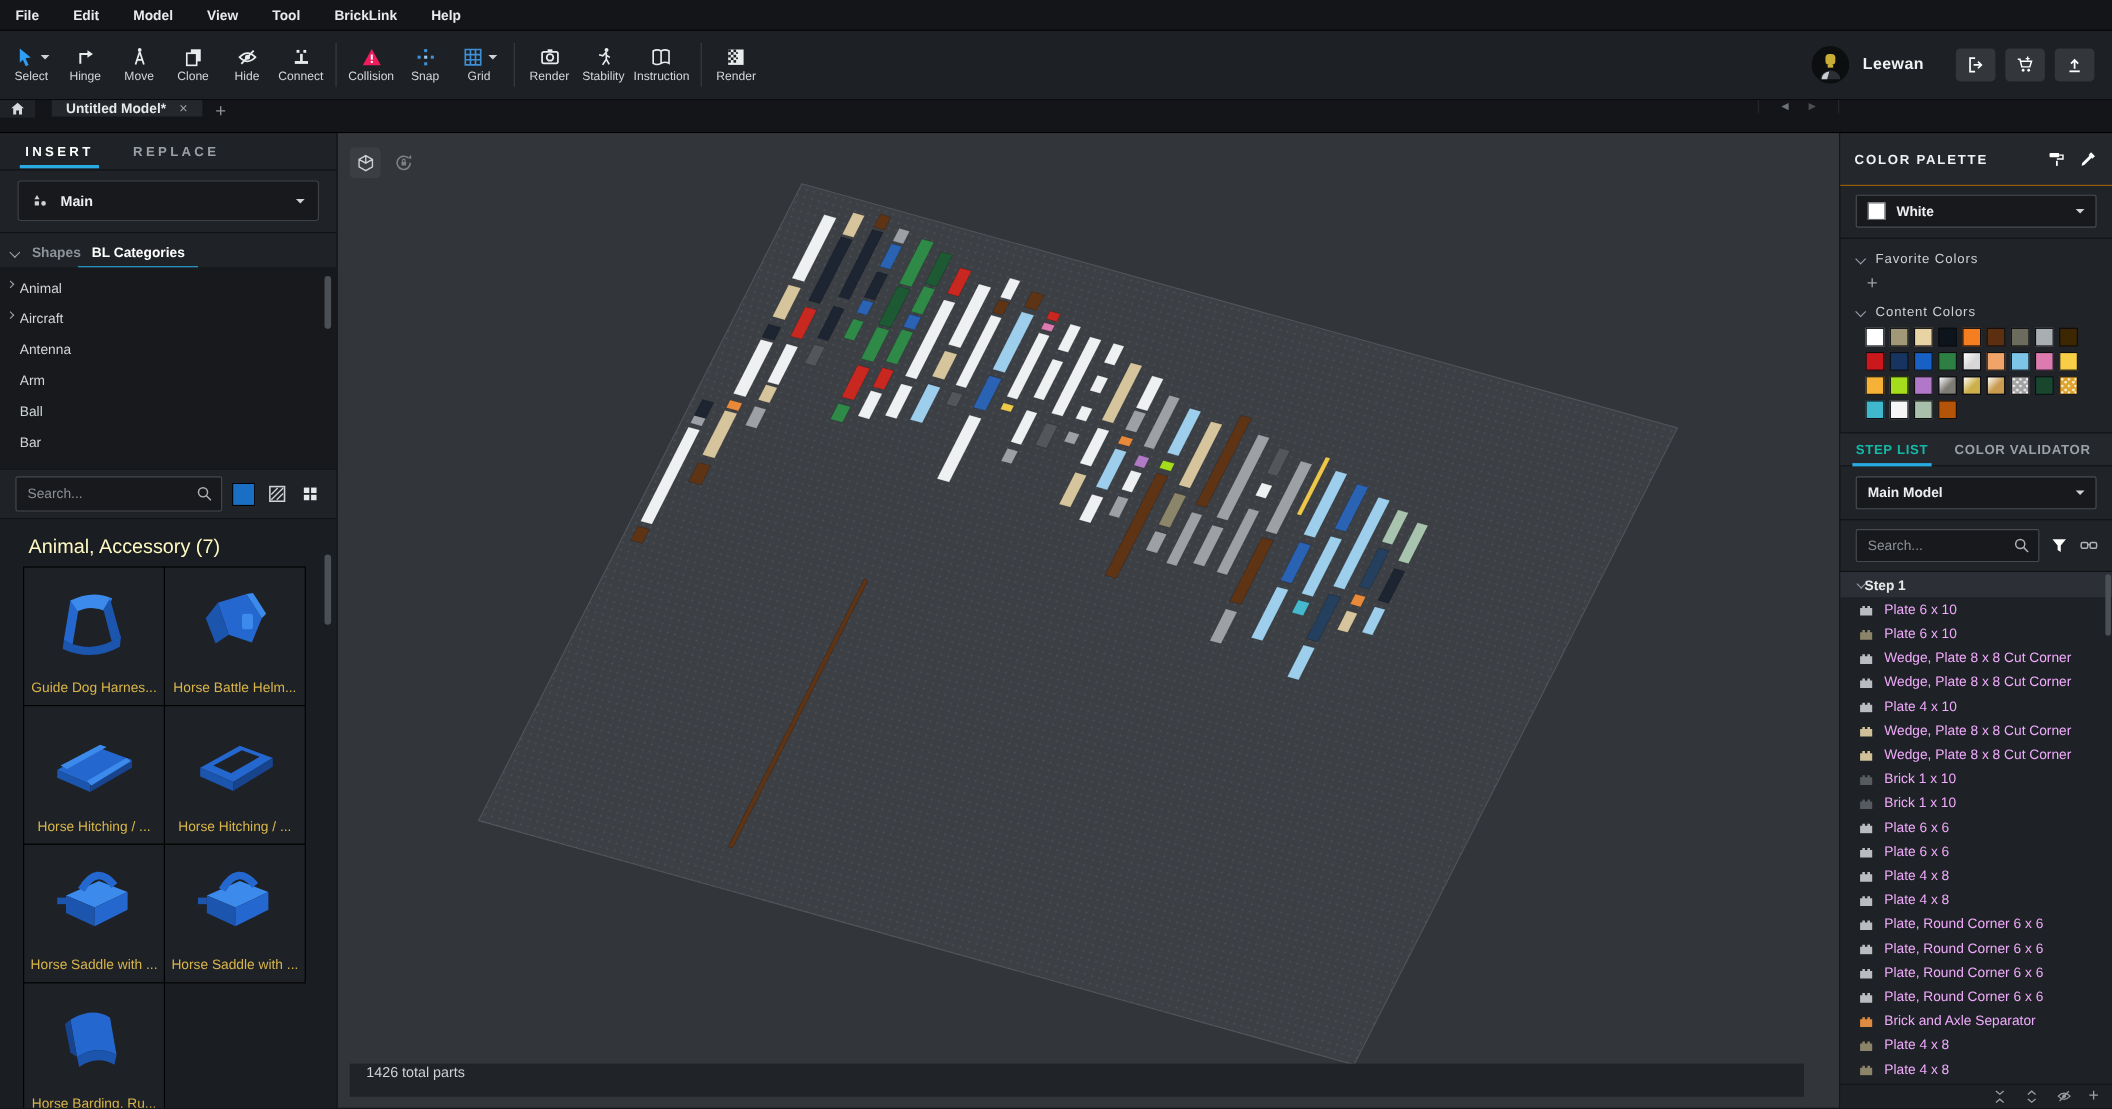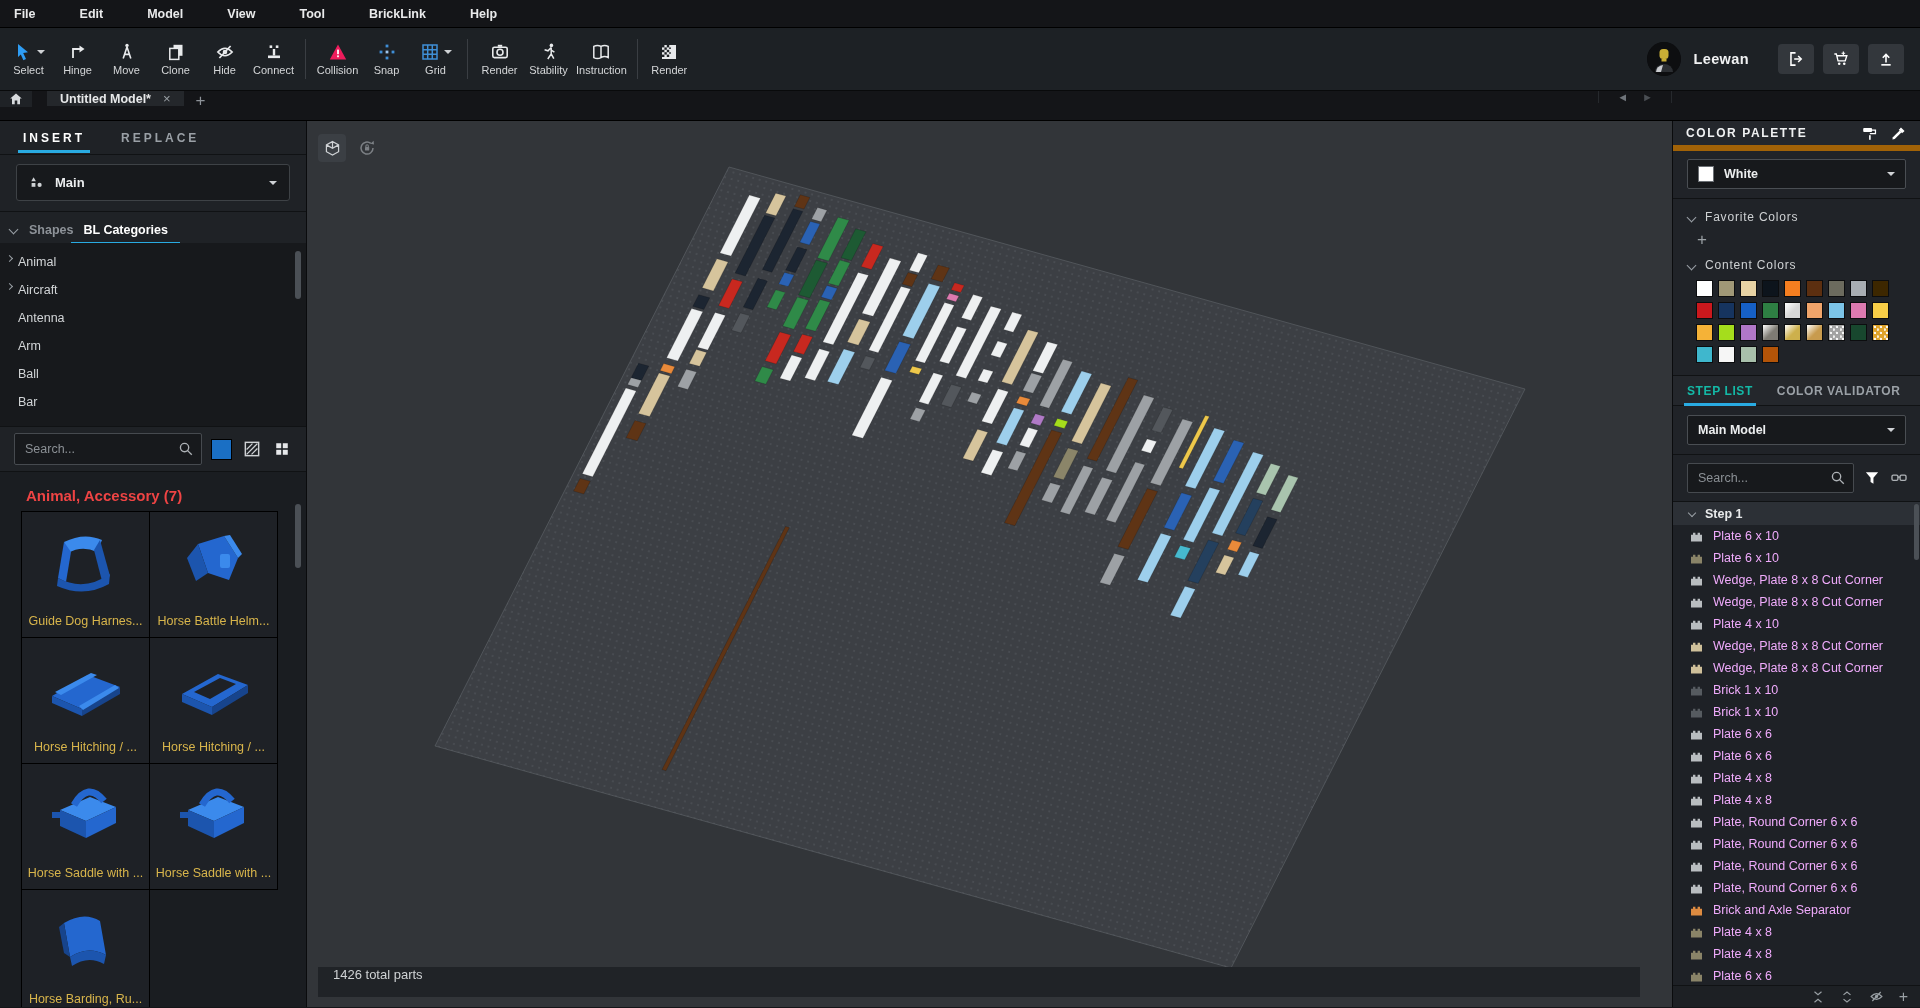--- a/index.html
+++ b/index.html
@@ -1,20 +1,20 @@
 <!DOCTYPE html>
 <html><head>
 <meta charset="utf-8">
 <style>
   *{box-sizing:border-box;margin:0;padding:0}
   html,body{width:1920px;height:1008px;overflow:hidden;background:#141518;
     font-family:"Liberation Sans",sans-serif;color:#dfe1e3;-webkit-font-smoothing:antialiased}
   svg{display:block}
   
-  .menubar{height:28px;background:#141518;display:flex;align-items:center;padding-left:14px;gap:44px;border-bottom:1px solid #000}
+  .menubar{height:28px;background:#141518;display:flex;align-items:center;padding-left:14px;gap:31px;border-bottom:1px solid #000}
   .menubar .mitem{font-size:12.5px;font-weight:700;color:#e9eaeb;cursor:default}
   
   .toolbar{height:63px;background:#1d2125;display:flex;align-items:stretch;border-bottom:1px solid #090a0b;padding-left:4px}
   .tbtn{min-width:49px;padding:0 3px;display:flex;flex-direction:column;align-items:center;justify-content:center;gap:2px}
   .tbtn .lab{font-size:11px;color:#d4d6d8;white-space:nowrap}
   .tbtn .ic{height:20px;display:flex;align-items:center;gap:2px}
   .caret{width:0;height:0;border-left:4px solid transparent;border-right:4px solid transparent;border-top:4px solid #cfd2d5;margin-left:2px}
   .tdiv{width:1px;background:#3a3e43;margin:11px 7px}
   .tb-right{margin-left:auto;display:flex;align-items:center;padding-right:16px}
   .avatar{width:34px;height:34px;border-radius:50%;background:#0d0e10;overflow:hidden;position:relative}
@@ -50,53 +50,53 @@
   .lp-row .exp{position:absolute;left:7px;top:8px;width:5px;height:5px;border-right:1.5px solid #9aa0a6;border-top:1.5px solid #9aa0a6;transform:rotate(45deg)}
   .vscroll{position:absolute;width:6px;border-radius:3px;background:#4b5056}
   .lp-search{height:46px;display:flex;align-items:center;padding:0 14px;gap:9px;border-top:1px solid #101214;border-bottom:1px solid #101214;flex:none}
   .searchwrap{flex:1;position:relative}
   .searchwrap input{width:100%;height:32px;background:#17191c;border:1px solid #464a4f;border-radius:2px;color:#d8dadc;padding:0 30px 0 10px;font-size:12.5px;font-family:inherit;outline:none}
   .searchwrap input::placeholder{color:#8b9095}
   .searchwrap .sic{position:absolute;right:7px;top:7px;color:#aeb2b6}
   .sqbtn{width:21px;height:21px;display:flex;align-items:center;justify-content:center}
   .sw-blue{width:21px;height:21px;background:#1a6fc4;border:1px solid #000}
   .lp-parts{flex:1;background:#1a1d21;position:relative;overflow:hidden}
-  .lp-ph{padding:15px 0 8px 26px;font-size:15px;font-weight:700;color:#ef4444}
+  .lp-ph{padding:15px 0 8px 26px;font-size:18px;font-weight:400;color:#fef9c3}
   .cards{display:grid;grid-template-columns:128px 128px;margin-left:22px}
   .card{height:127px;border:1px solid #000;margin:-1px 0 0 -1px;background:#1e2126;display:flex;flex-direction:column}
   .card .img{flex:1;display:flex;align-items:center;justify-content:center}
   .card .lbl{height:23px;font-size:12.5px;color:#d8b54b;text-align:center;white-space:nowrap;overflow:hidden;flex:none}
   
   .viewport{flex:1;position:relative;background:#323539;overflow:hidden}
   .vbtn{position:absolute;top:13px;width:28px;height:28px;border-radius:4px;display:flex;align-items:center;justify-content:center}
   .vbtn.b1{left:11px;background:#3b3f44}
   .vbtn.b2{left:46px}
   .status{position:absolute;left:11px;top:846px;width:1322px;height:30px;background:#202327;display:flex;padding-left:15px;font-size:13px;color:#cfd2d4}
   
   .rpanel{width:248px;background:#202328;border-left:1px solid #0a0b0d;display:flex;flex-direction:column;font-size:12.5px}
-  .rp-header{height:30px;flex:none;display:flex;align-items:center;padding:0 13px;background:#24272c;border-bottom:6px solid #a16207}
+  .rp-header{height:48px;flex:none;display:flex;align-items:center;padding:0 13px;background:#24272c;border-bottom:1px solid #a16207}
   .rp-title{font-size:12px;font-weight:700;letter-spacing:1.6px;color:#f0f1f2}
   .rp-hic{margin-left:auto;display:flex;gap:12px}
   .rp-colorsel{padding:8px 14px 9px;border-bottom:1px solid #101214;flex:none}
   .rp-selbox{height:30px;background:#17191c;border:1px solid #4a4e53;border-radius:2px;display:flex;align-items:center;padding:0 10px;gap:10px;font-weight:700;color:#eceeef}
   .rp-selbox .sw{width:16px;height:16px;background:#fff;border:1px solid #6b6f74}
   .rp-selbox .caret{margin-left:auto}
   .rp-secrow{height:24px;display:flex;align-items:center;gap:10px;padding-left:15px;flex:none;color:#cfd2d4;letter-spacing:.8px;font-size:12px}
   .rp-secrow .chev{margin:0}
   .plus{color:#9aa0a5;font-size:17px;padding-left:24px;height:24px;flex:none;line-height:22px}
   .swgrid{display:flex;flex-wrap:wrap;width:202px;gap:5px;margin:3px 0 12px 23px;flex:none}
   .csw{width:17px;height:17px;border:1px solid #0c0d0f}
   .rp-tabs{height:31px;flex:none;display:flex;gap:24px;padding-left:14px;align-items:center;background:#24272c;border-top:1px solid #101214;border-bottom:1px solid #101214}
   .rp-tab{font-size:12px;font-weight:700;letter-spacing:.6px;color:#9aa0a6;position:relative}
   .rp-tab.active{color:#14b8a6}
   .rp-tab.active::after{content:"";position:absolute;left:-3px;right:-3px;bottom:-8px;height:3px;background:#29abe2}
   .rp-model{padding:9px 14px;border-bottom:1px solid #101214;flex:none}
   .rp-search{padding:8px 12px 8px 14px;display:flex;gap:9px;align-items:center;border-bottom:1px solid #101214;flex:none}
   .rp-list{flex:1;overflow:hidden;position:relative;background:#1e2126}
-  .step-head{height:23px;background:#2c3036;display:flex;align-items:center;padding-left:16px;gap:10px;font-weight:700;color:#e8eaeb}
+  .step-head{height:23px;background:#2c3036;display:flex;align-items:center;padding-left:16px;font-weight:700;color:#e8eaeb}
   .step-head .chev{margin:0 0 2px 0;width:6px;height:6px}
   .step-row{height:22px;display:flex;align-items:center;padding-left:17px;gap:10px;color:#f0abfc;white-space:nowrap}
   .rp-footer{height:22px;flex:none;background:#1d2024;border-top:1px solid #101214;display:flex;align-items:center;justify-content:flex-end;gap:15px;padding-right:12px}
 </style>
 </head>
 <body>
 
 <div class="menubar" id="menubar">
     <span class="mitem">File</span>
     <span class="mitem">Edit</span>

